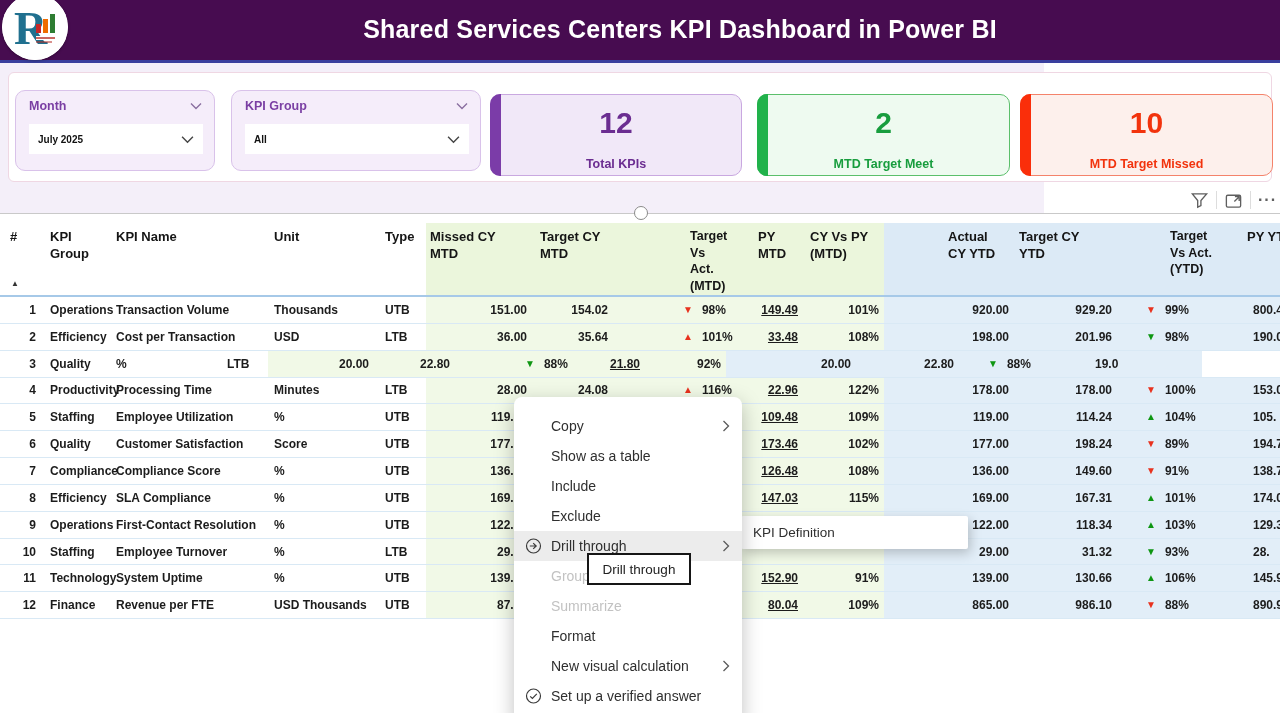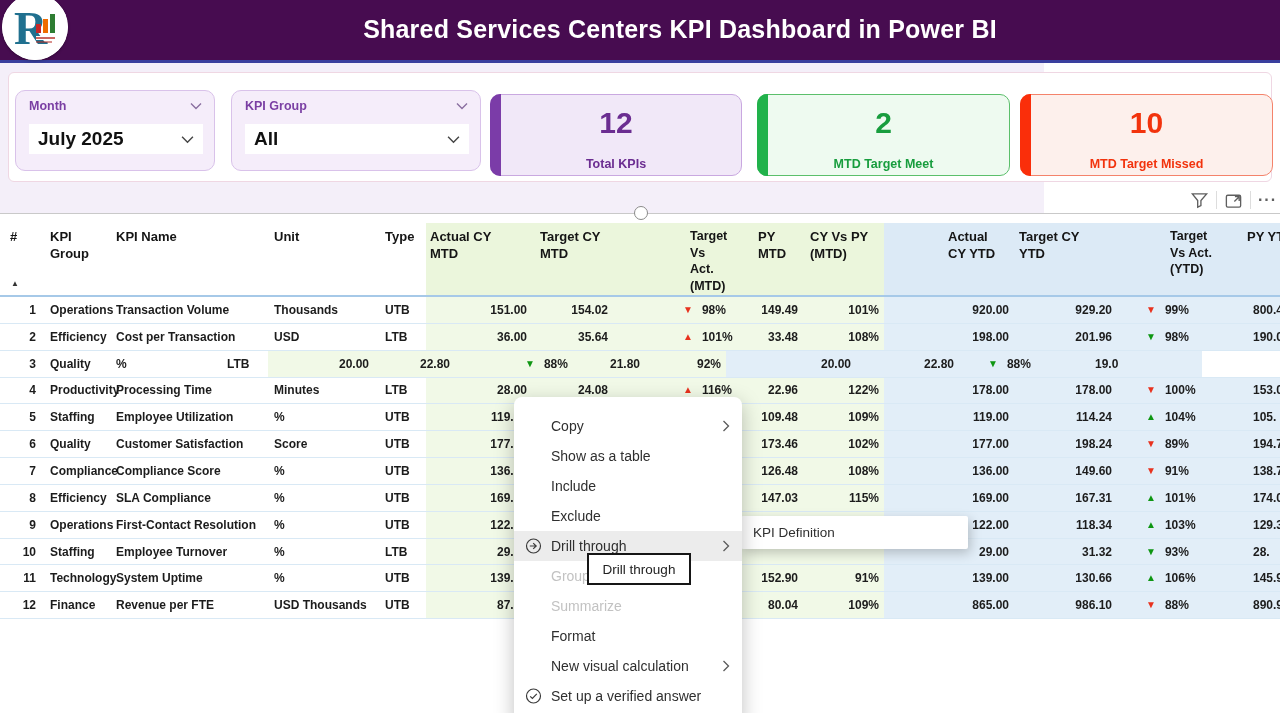--- a/index.html
+++ b/index.html
@@ -17,21 +17,21 @@
   
   .strip{position:absolute;left:0;top:63px;width:1044px;height:150px;background:#F4EFF9;text-decoration:underline;}
   .panel{position:absolute;left:8px;top:9px;width:1264px;height:110px;background:#fff;
          border:1px solid #EFD7E3;border-radius:6px;box-sizing:border-box;}
   .slicer{position:absolute;top:17px;height:81px;background:#F5EDFA;border:1px solid #D9C2EA;
           border-radius:10px;box-sizing:border-box;}
   .slicer-head{display:flex;justify-content:space-between;align-items:center;padding:8px 12px 2px 13px;}
   .slicer-label{font-size:12.5px;font-weight:700;color:#7A3FA3;}
   .slicer-field{position:absolute;left:13px;top:33px;height:30px;background:#fff;display:flex;
           align-items:center;justify-content:space-between;padding:0 9px;box-sizing:border-box;}
-  .slicer-value{font-size:19px;font-weight:700;color:#111;}
+  .slicer-value{font-size:10px;font-weight:700;color:#111;}
   .chev{display:block;}
 
   
   .card{position:absolute;top:21px;height:82px;border-radius:10px;box-sizing:border-box;
         border:1px solid var(--bc);background:var(--bg);}
   .card-accent{position:absolute;left:-1px;top:-1px;bottom:-1px;width:11px;
         border-radius:10px 0 0 10px;background:var(--ac);}
   .card-value{margin-top:11px;text-align:center;font-size:30px;font-weight:700;color:var(--tc);line-height:1.1;}
   .card-label{text-align:center;font-size:12.5px;font-weight:700;color:var(--tc);margin-top:18px;}
 
@@ -58,21 +58,21 @@
   .sort{position:absolute;left:3px;bottom:5px;font-size:8px;color:#333;}
 
   .c-num{width:34px;} .td.c-num{justify-content:flex-end;padding-right:6px;}
   .c-group{width:72px;padding-left:8px;}
   .c-name{width:158px;padding-left:2px;}
   .c-unit{width:104px;padding-left:2px;}
   .c-type{width:50px;padding-left:9px;}
   .c-amtd{width:107px;} .td.c-amtd{justify-content:flex-end;padding-right:6px;}
   .c-tmtd{width:95px;}  .td.c-tmtd{justify-content:flex-end;padding-right:20px;}
   .c-tvam{width:117px;} .td.c-tvam{padding-left:55px;}
-  .c-pym{width:57px;}   .td.c-pym{justify-content:flex-end;padding-right:4px;}
+  .c-pym{width:57px;}   .td.c-pym{justify-content:flex-end;padding-right:4px;text-decoration:underline;}
   .c-cypym{width:82px;} .td.c-cypym{justify-content:flex-end;padding-right:5px;}
   .c-aytd{width:130px;} .td.c-aytd{justify-content:flex-end;padding-right:5px;}
   .c-tytd{width:106px;} .td.c-tytd{justify-content:flex-end;padding-right:8px;}
   .c-tvay{width:120px;} .td.c-tvay{padding-left:26px;}
   .c-pyytd{width:120px;}.td.c-pyytd{padding-left:13px;}
 
   .h-n{position:relative;padding-left:2px;}
   .h-amtd{padding-left:4px;} .h-tmtd{padding-left:7px;}
   .h-tvam{padding-left:62px;font-size:12.5px;} .h-pym{padding-left:13px;}
   .h-cypym{padding-left:8px;} .h-aytd{padding-left:64px;}
@@ -185,21 +185,21 @@
   <div class="divider"></div>
   <div class="knob"></div>
 
   <div class="table">
     <div class="thead" id="thead">
         <div class="th c-num h-n"><span>#</span><span class="sort">▲</span></div>
         <div class="th c-group"><span>KPI Group</span></div>
         <div class="th c-name"><span>KPI Name</span></div>
         <div class="th c-unit"><span>Unit</span></div>
         <div class="th c-type"><span>Type</span></div>
-        <div class="th c-amtd sec-g h-amtd"><span>Actual CY
+        <div class="th c-amtd sec-g h-amtd"><span>Missed CY
 MTD</span></div>
         <div class="th c-tmtd sec-g h-tmtd"><span>Target CY
 MTD</span></div>
         <div class="th c-tvam sec-g h-tvam"><span>Target Vs
 Act.
 (MTD)</span></div>
         <div class="th c-pym sec-g h-pym"><span>PY MTD</span></div>
         <div class="th c-cypym sec-g h-cypym"><span>CY Vs PY
 (MTD)</span></div>
         <div class="th c-aytd sec-b h-aytd"><span>Actual

